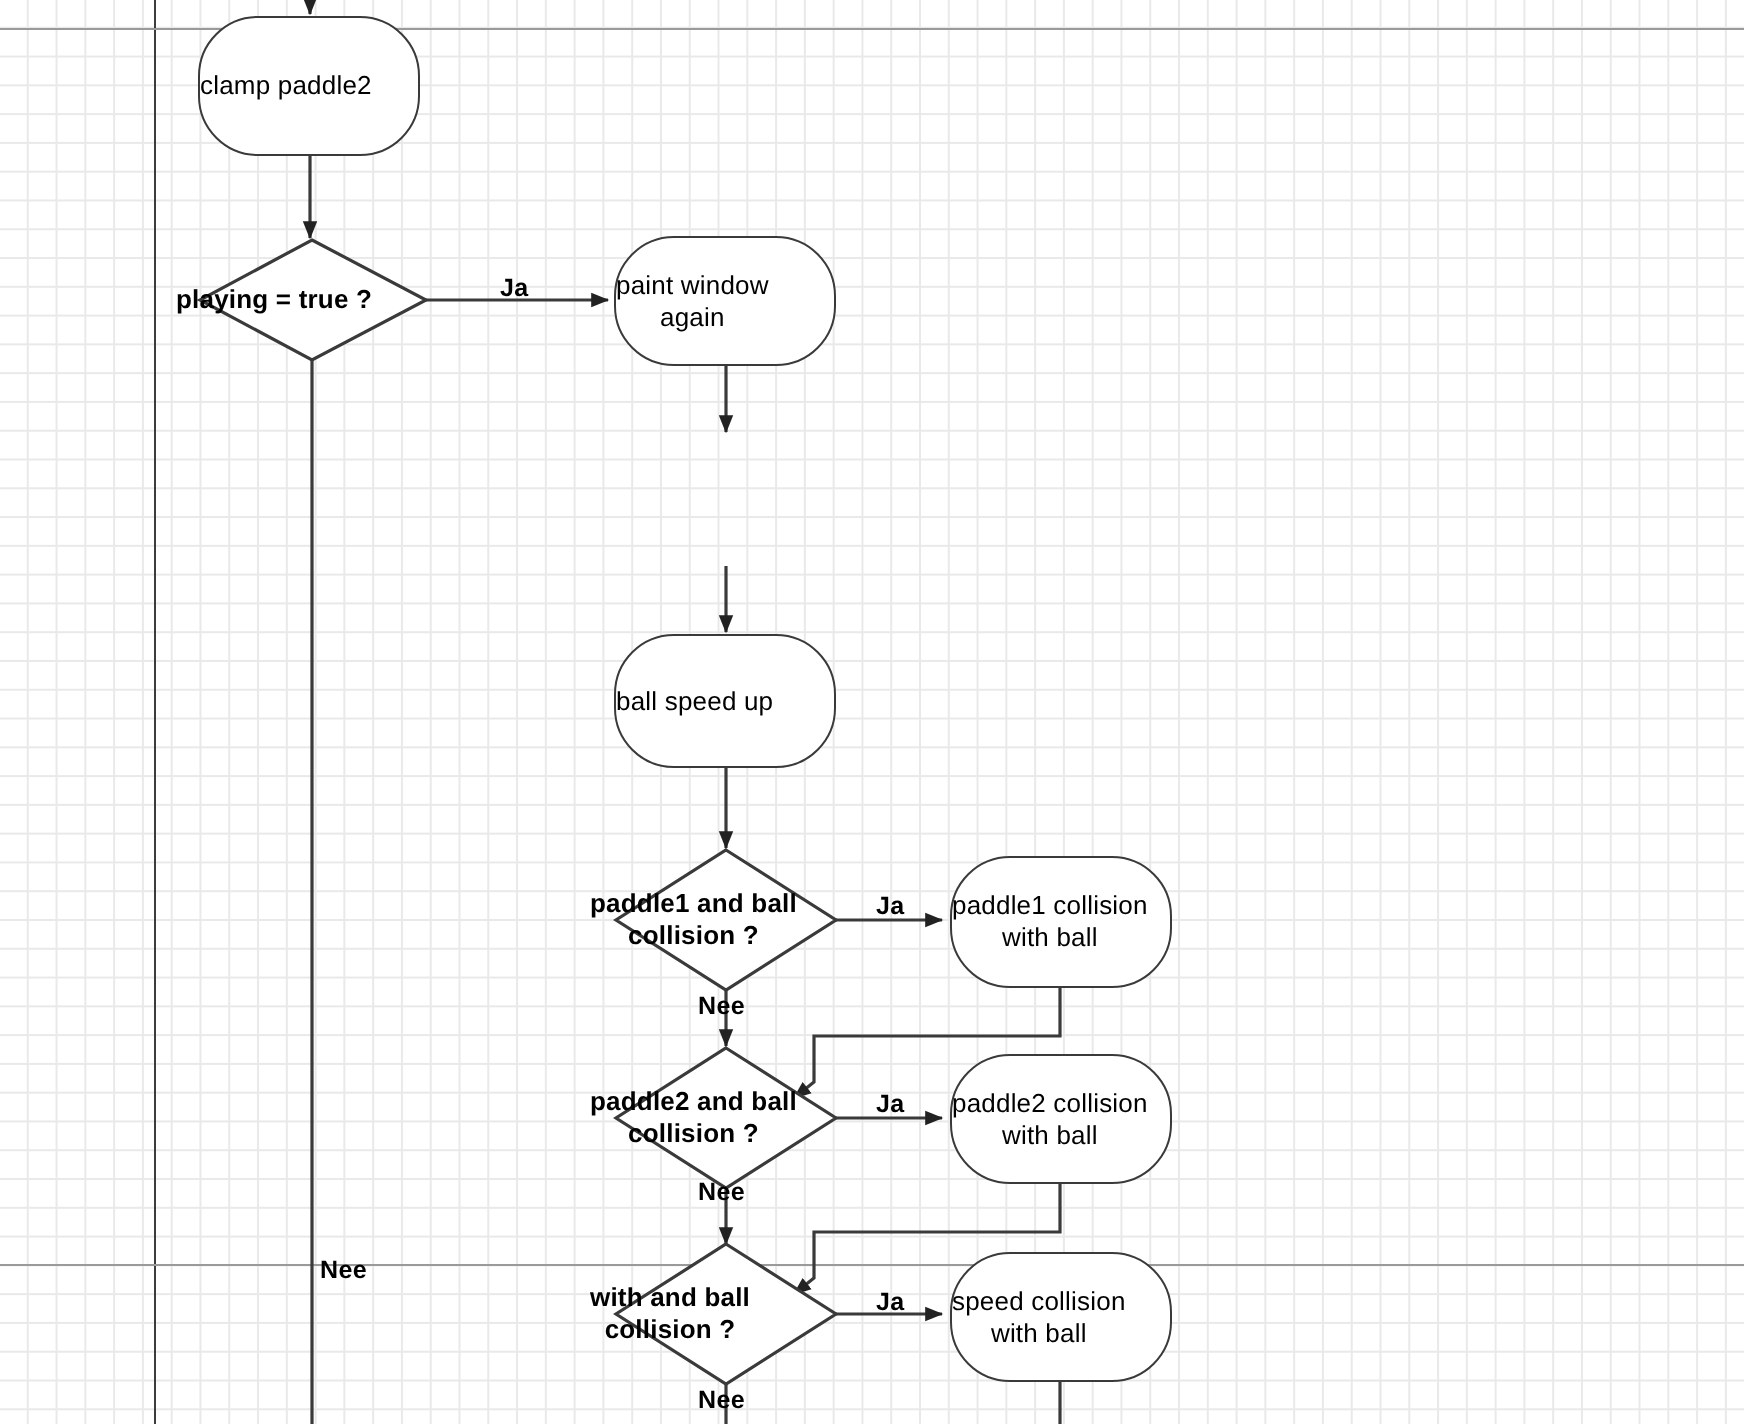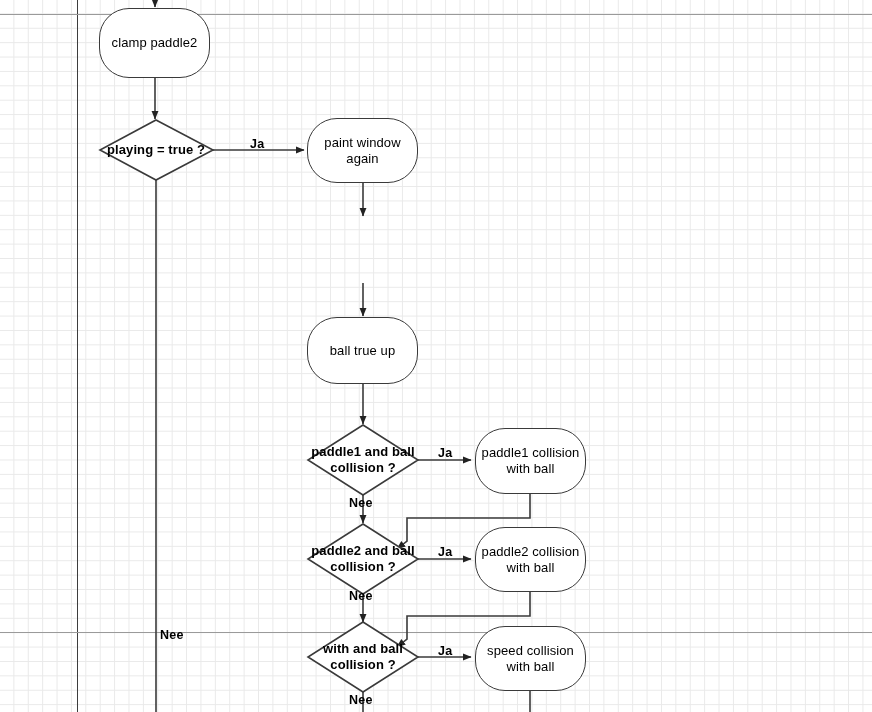--- a/index.html
+++ b/index.html
@@ -23,21 +23,21 @@
   .page-line-v{position:absolute;top:0;bottom:0;width:1px;background:#3c3c3c;}
   .page-line-h{position:absolute;left:0;right:0;height:1px;background:#9a9a9a;}
 
   svg.layer{position:absolute;left:0;top:0;width:872px;height:712px;overflow:visible;}
 
   .node{
     position:absolute;
     box-sizing:border-box;
     display:flex;
     align-items:center;
-    justify-content:center;
+    justify-content:flex-start;
     text-align:center;
     color:#000000;
     font-size:13px;
     line-height:16px;
     letter-spacing:0.1px;
     border-radius:30px;
   }
   .proc{
     background:#ffffff;
     border:1.6px solid #3a3a3a;
@@ -137,21 +137,21 @@
 
   <div class="node proc" style="left:307px;top:118px;width:111px;height:65px;">
     <span>
       <span>paint window</span><br>
       <span>again</span>
     </span>
   </div>
 
 
   <div class="node proc" style="left:307px;top:317px;width:111px;height:67px;">
-    <span>ball true up</span>
+    <span>ball speed up</span>
   </div>
 
   <div class="node proc" style="left:475px;top:428px;width:111px;height:66px;">
     <span>
       <span>paddle1 collision</span><br>
       <span>with ball</span>
     </span>
   </div>
 
   <div class="node proc" style="left:475px;top:527px;width:111px;height:65px;">

